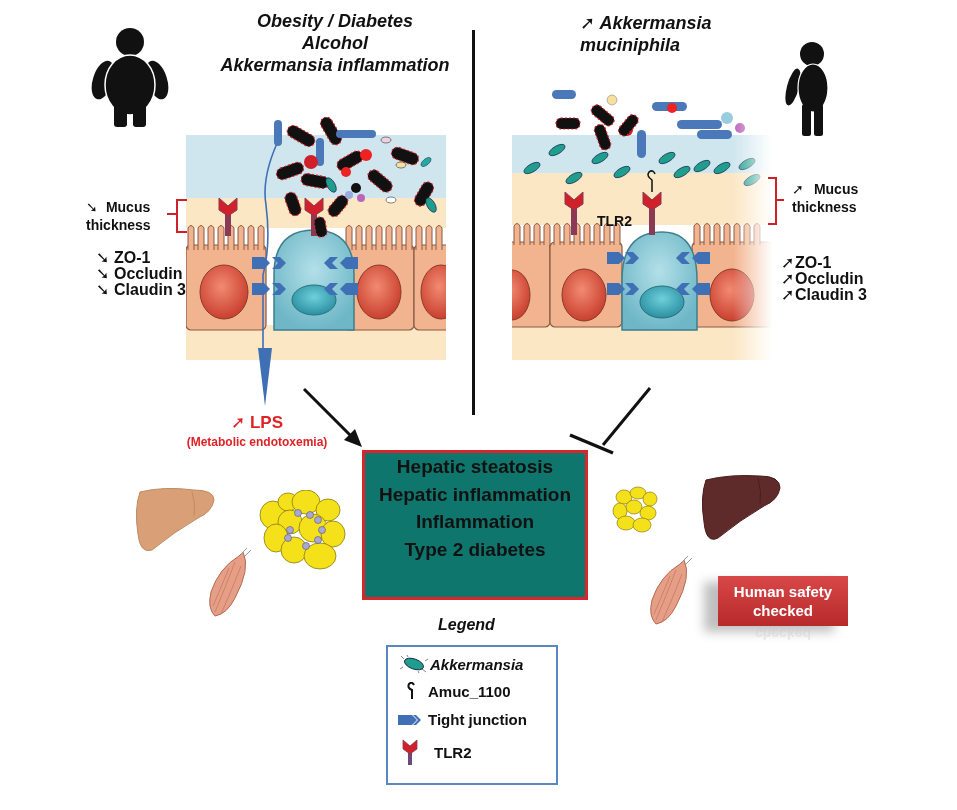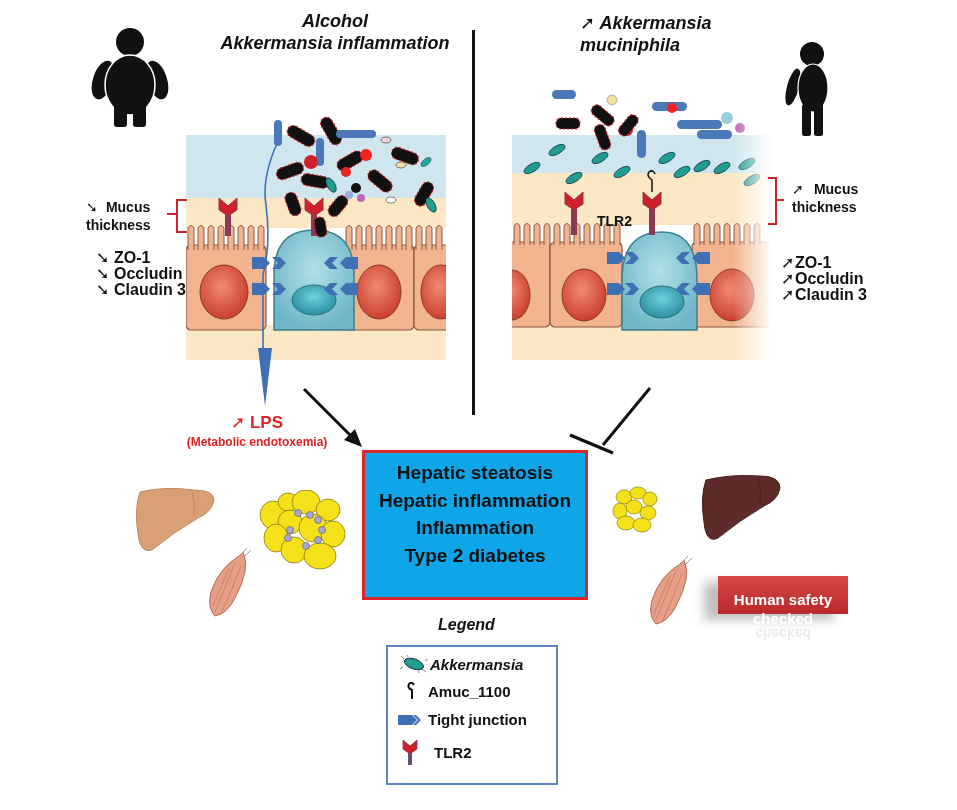--- a/index.html
+++ b/index.html
@@ -2,34 +2,35 @@
 <html><head>
 <meta charset="utf-8">
 <style>
   html, body { margin: 0; padding: 0; background: #ffffff; }
   body { width: 957px; height: 810px; position: relative; overflow: hidden; font-family: "Liberation Sans", "DejaVu Sans", sans-serif; }
   .abs { position: absolute; }
   .title { font-style: italic; font-weight: bold; color: #111; text-align: center; font-size: 18px; line-height: 22px; }
   .bold { font-weight: bold; color: #111; }
   .small { font-size: 16px; line-height: 16px; font-weight: bold; color: #111; }
   .mucus { font-size: 14px; line-height: 18px; font-weight: bold; color: #111; }
-  .outcome-box { border: 3px solid #d9262c; background: #0ea5e9; text-align: center; font-weight: bold; font-size: 19px; line-height: 27.5px; color: #111; box-sizing: border-box; padding-top: 6px; }
+  .outcome-box { border: 3px solid #d9262c; background: #0f766e; text-align: center; font-weight: bold; font-size: 19px; line-height: 27.5px; color: #111; box-sizing: border-box; }
   .legend-box { border: 2px solid #5b86c2; background: #fff; box-sizing: border-box; }
   .legend-item { position: absolute; left: 0; font-weight: bold; font-size: 15px; color: #111; display: flex; align-items: center; }
   .lps { color: #e02226; font-weight: bold; }
   .safety { background: linear-gradient(#d84848, #b8292b); color: #fff; font-weight: bold; font-size: 15px; line-height: 19px; text-align: center; box-shadow: -14px 6px 10px rgba(0,0,0,0.25); }
   .safety-reflect { color: rgba(200,200,200,0.35); font-weight: bold; font-size: 14px; text-align: center; transform: scaleY(-1); overflow: hidden; }
   svg { display: block; }
 </style>
 </head>
 <body>
 
 <div class="abs" style="left:472px; top:30px; width:3px; height:385px; background:#111;"></div>
 
 <div class="abs title" style="left:205px; top:10px; width:260px;">
+  <div>Obesity / Diabetes</div>
   <div>Alcohol</div>
   <div>Akkermansia inflammation</div>
 </div>
 
 <div class="abs" style="left:90px; top:25px;">
   <svg width="80" height="105" viewBox="0 0 80 105">
     <circle cx="40" cy="17" r="14" fill="#111"></circle>
     <ellipse cx="13" cy="55" rx="10" ry="20" transform="rotate(18 13 55)" fill="#111"></ellipse>
     <ellipse cx="67" cy="55" rx="10" ry="20" transform="rotate(-18 67 55)" fill="#111"></ellipse>
     <ellipse cx="40" cy="60" rx="25" ry="30" fill="#111" stroke="#fff" stroke-width="1.5"></ellipse>
@@ -358,21 +359,21 @@
     </svg>
 </div>
 <div class="abs" style="left:646px; top:556px;">
   <svg width="50" height="70" viewBox="0 0 50 70">
       <path d="M38 4 Q46 20 30 50 Q22 66 10 68 Q2 60 6 44 Q14 20 34 8 Z" fill="#e59f86" stroke="#b56a55" stroke-width="1"></path>
       <path d="M30 14 Q20 40 10 64 M36 18 Q26 44 16 66 M24 20 Q14 44 8 58" stroke="#c57a65" fill="none" stroke-width="0.8"></path>
       <path d="M36 6 L42 0 M40 8 L46 2" stroke="#999" stroke-width="1"></path>
     </svg>
 </div>
 
-<div class="abs safety" style="left:718px; top:576px; width:130px; height:38px; padding-top:14px; box-sizing:border-box;">
+<div class="abs safety" style="left:718px; top:576px; width:130px; height:50px; padding-top:6px; box-sizing:border-box;">
   <div>Human safety</div>
   <div>checked</div>
 </div>
 <div class="abs safety-reflect" style="left:718px; top:628px; width:130px; height:12px; line-height:12px;">checked</div>
 
 <div class="abs" style="left:438px; top:616px; font-style:italic; font-weight:bold; font-size:16px; color:#111;">Legend</div>
 <div class="abs legend-box" style="left:386px; top:645px; width:172px; height:140px;">
   <div class="legend-item" style="top:8px; left:12px;">
     <span style="width:30px; display:inline-block;">
       <svg width="28" height="18" viewBox="0 0 28 18">

